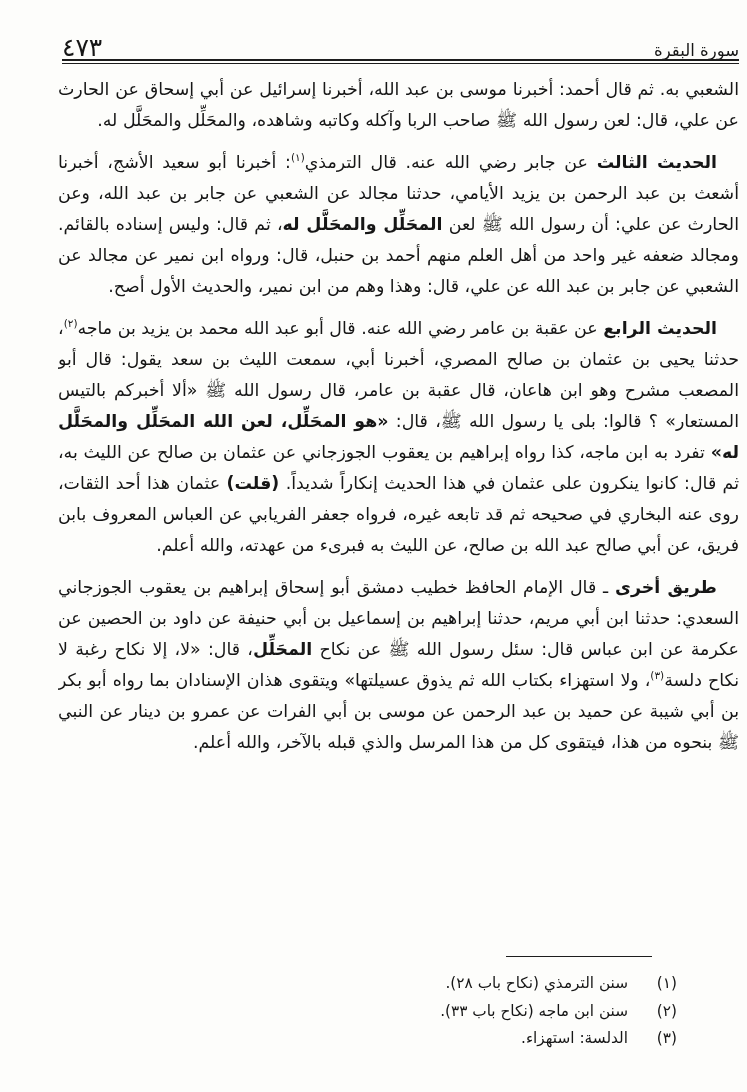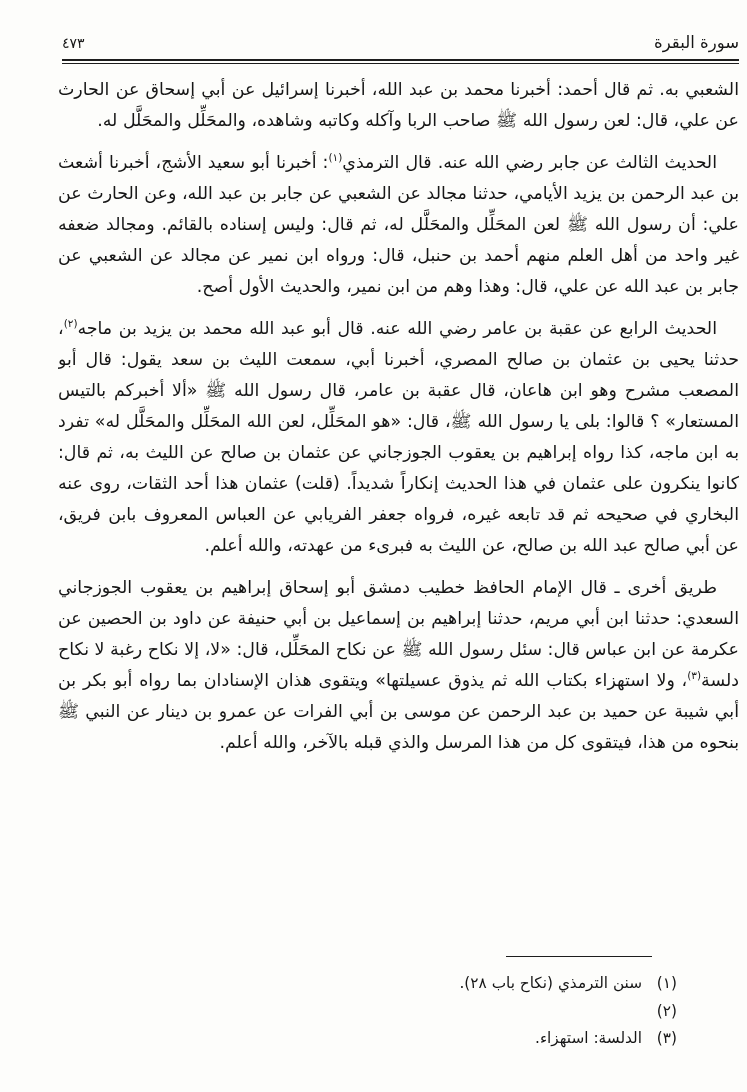--- a/index.html
+++ b/index.html
@@ -26,21 +26,21 @@
     left: 62px;
     display: flex;
     justify-content: space-between;
     align-items: baseline;
   }
   .header-title {
     font-size: 16.5px;
     letter-spacing: 0.5px;
   }
   .page-number {
-    font-size: 14px;
+    font-size: 25px;
   }
   .header-rule {
     position: absolute;
     top: 59px;
     right: 8px;
     left: 62px;
     height: 2px;
     border-top: 2.6px solid #1d1d1d;
     border-bottom: 1.2px solid #1d1d1d;
   }
@@ -56,21 +56,21 @@
     line-height: 31px;
     text-align: justify;
   }
   .content p {
     margin: 0 0 11px 0;
   }
   .content p.indent {
     text-indent: 22px;
   }
   .bold {
-    font-weight: normal;
+    font-weight: bold;
   }
   sup.fn-ref {
     font-size: 10.5px;
     line-height: 0;
     vertical-align: super;
   }
   
   .footnote-sep {
     position: absolute;
     top: 956px;
@@ -89,51 +89,52 @@
   .footnote-row {
     display: flex;
     direction: rtl;
   }
   .footnote-marker {
     min-width: 32px;
     text-align: right;
     flex: 0 0 auto;
   }
   .footnote-text {
-    margin-right: 3px;
+    margin-right: 17px;
     white-space: nowrap;
   }
 </style>
 </head>
 <body>
 
 <div class="page">
 
   <div class="header">
     <span class="header-title">سورة البقرة</span>
     <span class="page-number">٤٧٣</span>
   </div>
   <div class="header-rule"></div>
 
   <main class="content">
-      <p class=""><span>الشعبي به. ثم قال أحمد: أخبرنا محمد بن عبد الله، أخبرنا إسرائيل عن أبي إسحاق عن الحارث عن علي، قال: لعن رسول الله ﷺ صاحب الربا وآكله وكاتبه وشاهده، والمحَلِّل والمحَلَّل له.</span></p>
+      <p class=""><span>الشعبي به. ثم قال أحمد: أخبرنا موسى بن عبد الله، أخبرنا إسرائيل عن أبي إسحاق عن الحارث عن علي، قال: لعن رسول الله ﷺ صاحب الربا وآكله وكاتبه وشاهده، والمحَلِّل والمحَلَّل له.</span></p>
       <p class="indent"><span class="bold">الحديث الثالث</span><span> عن جابر رضي الله عنه. قال الترمذي</span><sup class="fn-ref">(١)</sup><span>: أخبرنا أبو سعيد الأشج، أخبرنا أشعث بن عبد الرحمن بن يزيد الأيامي، حدثنا مجالد عن الشعبي عن جابر بن عبد الله، وعن الحارث عن علي: أن رسول الله ﷺ لعن </span><span class="bold">المحَلِّل والمحَلَّل له</span><span>، ثم قال: وليس إسناده بالقائم. ومجالد ضعفه غير واحد من أهل العلم منهم أحمد بن حنبل، قال: ورواه ابن نمير عن مجالد عن الشعبي عن جابر بن عبد الله عن علي، قال: وهذا وهم من ابن نمير، والحديث الأول أصح.</span></p>
       <p class="indent"><span class="bold">الحديث الرابع</span><span> عن عقبة بن عامر رضي الله عنه. قال أبو عبد الله محمد بن يزيد بن ماجه</span><sup class="fn-ref">(٢)</sup><span>، حدثنا يحيى بن عثمان بن صالح المصري، أخبرنا أبي، سمعت الليث بن سعد يقول: قال أبو المصعب مشرح وهو ابن هاعان، قال عقبة بن عامر، قال رسول الله ﷺ «ألا أخبركم بالتيس المستعار» ؟ قالوا: بلى يا رسول الله ﷺ، قال: </span><span class="bold">«هو المحَلِّل، لعن الله المحَلِّل والمحَلَّل له»</span><span> تفرد به ابن ماجه، كذا رواه إبراهيم بن يعقوب الجوزجاني عن عثمان بن صالح عن الليث به، ثم قال: كانوا ينكرون على عثمان في هذا الحديث إنكاراً شديداً. </span><span class="bold">(قلت)</span><span> عثمان هذا أحد الثقات، روى عنه البخاري في صحيحه ثم قد تابعه غيره، فرواه جعفر الفريابي عن العباس المعروف بابن فريق، عن أبي صالح عبد الله بن صالح، عن الليث به فبرىء من عهدته، والله أعلم.</span></p>
       <p class="indent"><span class="bold">طريق أخرى</span><span> ـ قال الإمام الحافظ خطيب دمشق أبو إسحاق إبراهيم بن يعقوب الجوزجاني السعدي: حدثنا ابن أبي مريم، حدثنا إبراهيم بن إسماعيل بن أبي حنيفة عن داود بن الحصين عن عكرمة عن ابن عباس قال: سئل رسول الله ﷺ عن نكاح </span><span class="bold">المحَلِّل</span><span>، قال: «لا، إلا نكاح رغبة لا نكاح دلسة</span><sup class="fn-ref">(٣)</sup><span>، ولا استهزاء بكتاب الله ثم يذوق عسيلتها» ويتقوى هذان الإسنادان بما رواه أبو بكر بن أبي شيبة عن حميد بن عبد الرحمن عن موسى بن أبي الفرات عن عمرو بن دينار عن النبي ﷺ بنحوه من هذا، فيتقوى كل من هذا المرسل والذي قبله بالآخر، والله أعلم.</span></p>
     </main>
 
   <div class="footnote-sep"></div>
 
   <section class="footnotes">
     <div class="footnote-row">
       <span class="footnote-marker">(١)</span>
       <span class="footnote-text">سنن الترمذي (نكاح باب ٢٨).</span>
     </div>
     <div class="footnote-row">
       <span class="footnote-marker">(٢)</span>
+      <span class="footnote-text">سنن ابن ماجه (نكاح باب ٣٣).</span>
     </div>
     <div class="footnote-row">
       <span class="footnote-marker">(٣)</span>
       <span class="footnote-text">الدلسة: استهزاء.</span>
     </div>
   </section>
 
 </div>
 
 </body></html>

